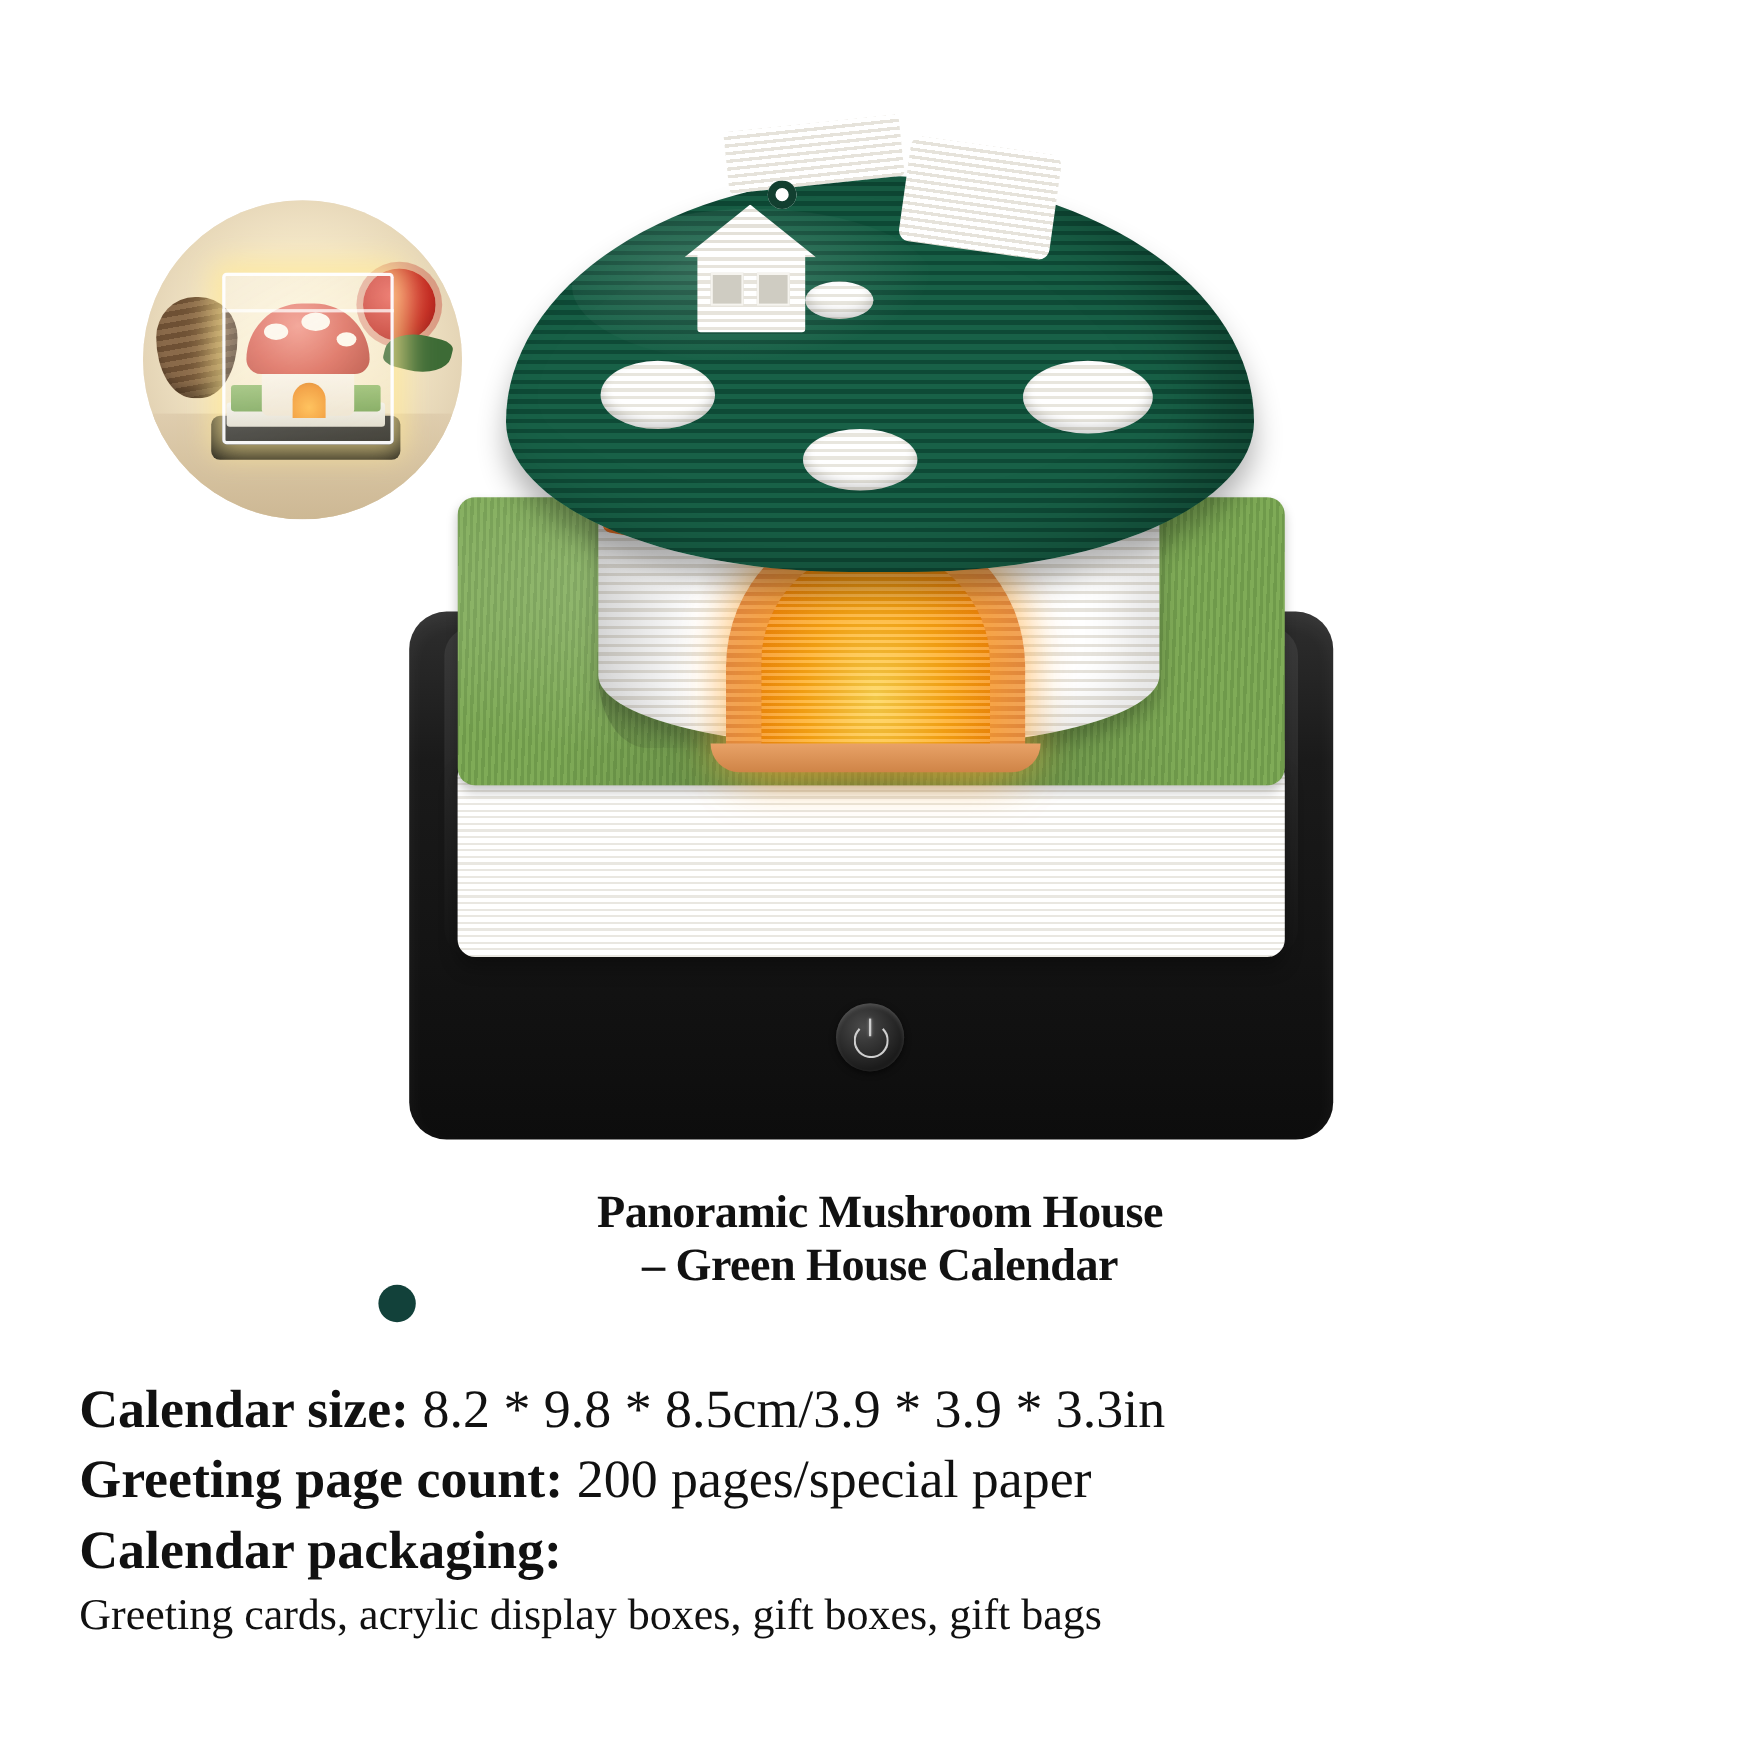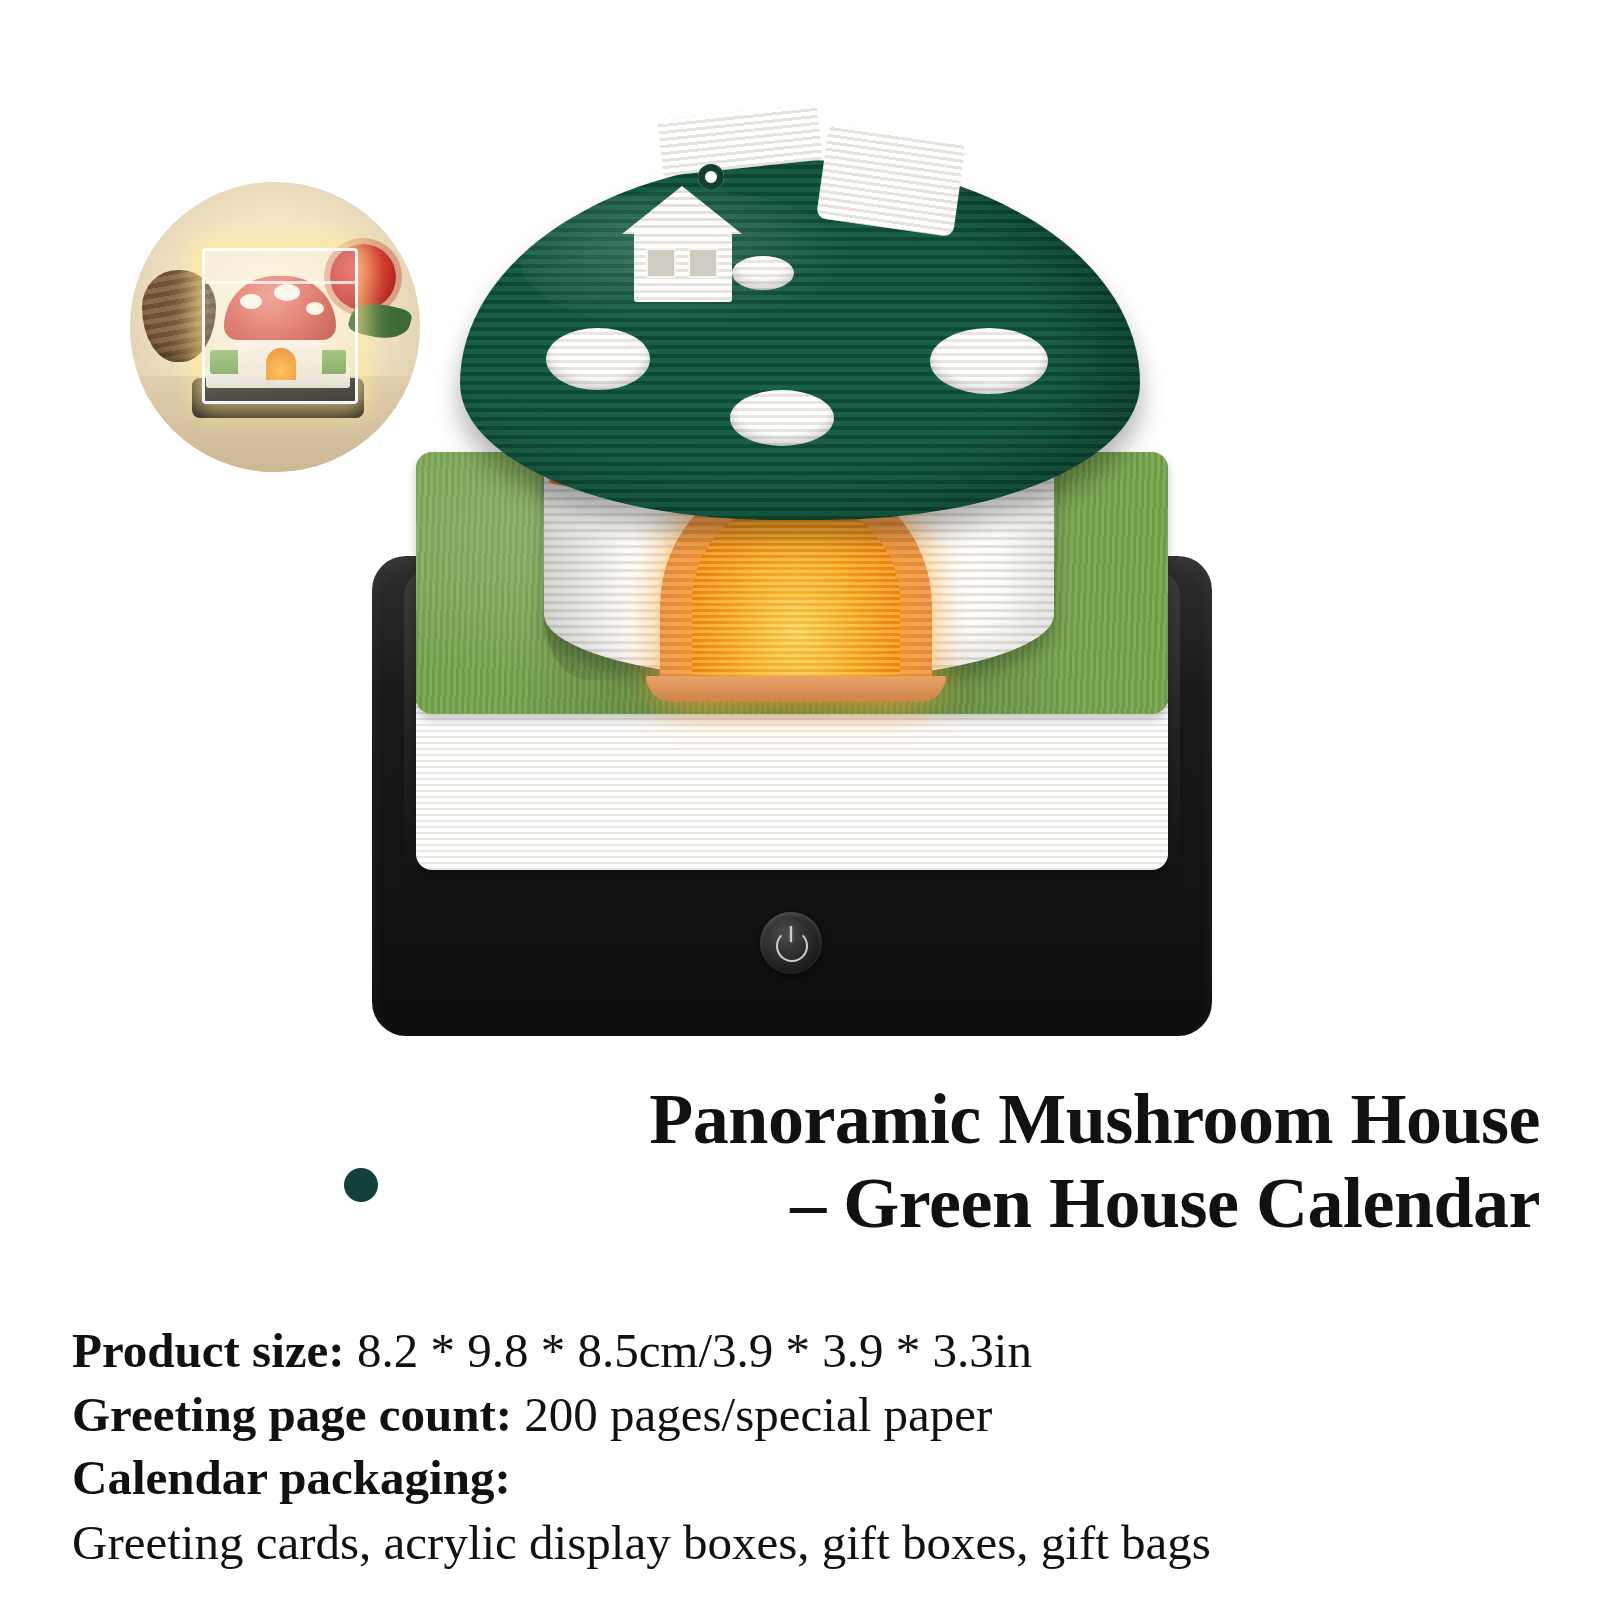--- a/index.html
+++ b/index.html
@@ -418,23 +418,23 @@
   }
 
   
   #text-block {
     position: absolute;
     left: 0;
     top: 1060px;
     width: 1600px;
   }
   #title-wrap {
-    text-align: right;
+    text-align: center;
     font-weight: bold;
-    font-size: 72px;
+    font-size: 42px;
     line-height: 1.16;
     letter-spacing: -0.5px;
     padding: 18px 60px 0 60px;
     position: relative;
   }
   #title-bullet {
     position: absolute;
     left: 344px;
     top: 108px;
     width: 34px;
@@ -444,21 +444,21 @@
   }
   #specs {
     margin-top: 74px;
     padding: 0 72px;
     font-size: 49px;
     line-height: 1.30;
   }
   #specs .row { white-space: nowrap; }
   #specs .lbl { font-weight: bold; }
   #packaging-value {
-    font-size: 49px;
+    font-size: 40px;
     line-height: 1.25;
     padding: 2px 72px 0 72px;
   }
 </style>
 </head>
 <body>
 
 <div id="product-photo">
 
   <div id="inset-thumb">
@@ -524,21 +524,21 @@
 <div id="text-block">
 
   <div id="title-wrap">
     <div>Panoramic Mushroom House</div>
     <div>– Green House Calendar</div>
     <span id="title-bullet" style="background: rgb(18, 65, 58);"></span>
   </div>
 
   <div id="specs">
     <div class="row">
-      <span class="lbl">Product size:</span>
+      <span class="lbl">Calendar size:</span>
       <span class="val">8.2 * 9.8 * 8.5cm/3.9 * 3.9 * 3.3in</span>
     </div>
     <div class="row">
       <span class="lbl">Greeting page count:</span>
       <span class="val">200 pages/special paper</span>
     </div>
     <div class="row">
       <span class="lbl">Calendar packaging:</span>
     </div>
   </div>

